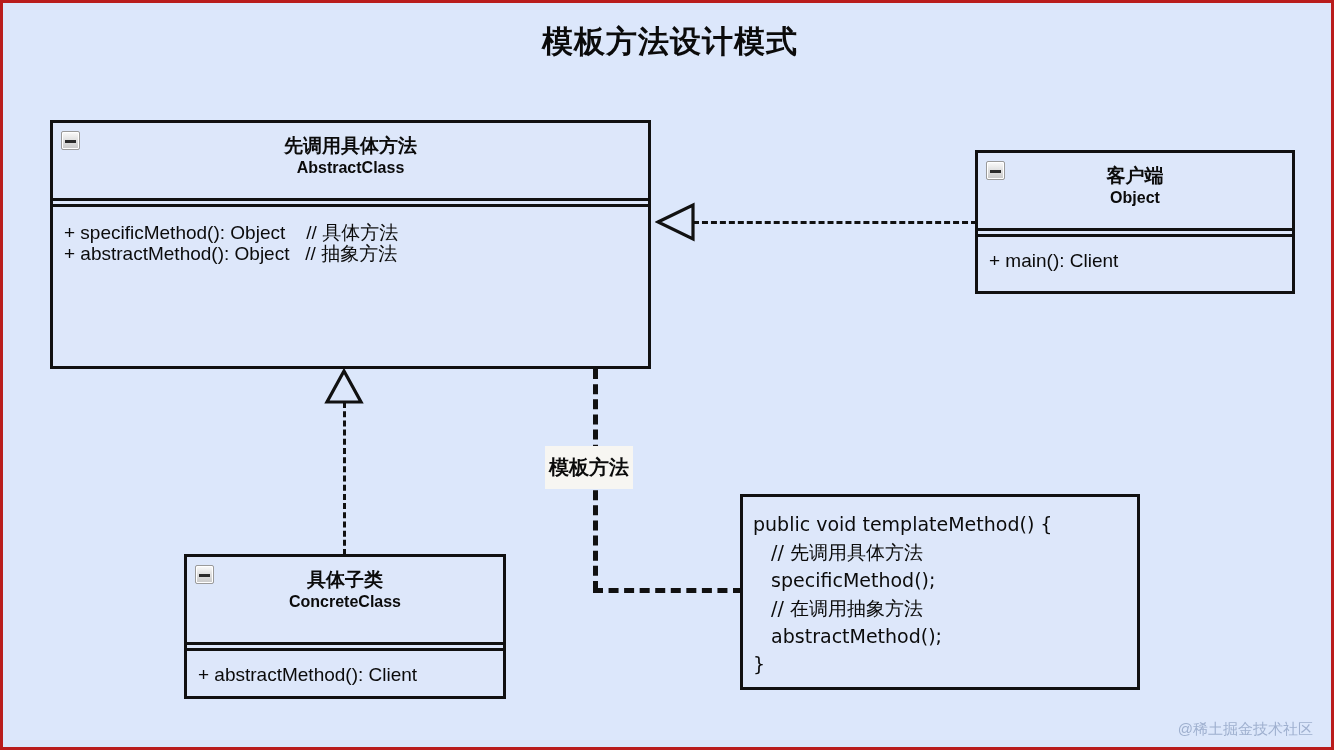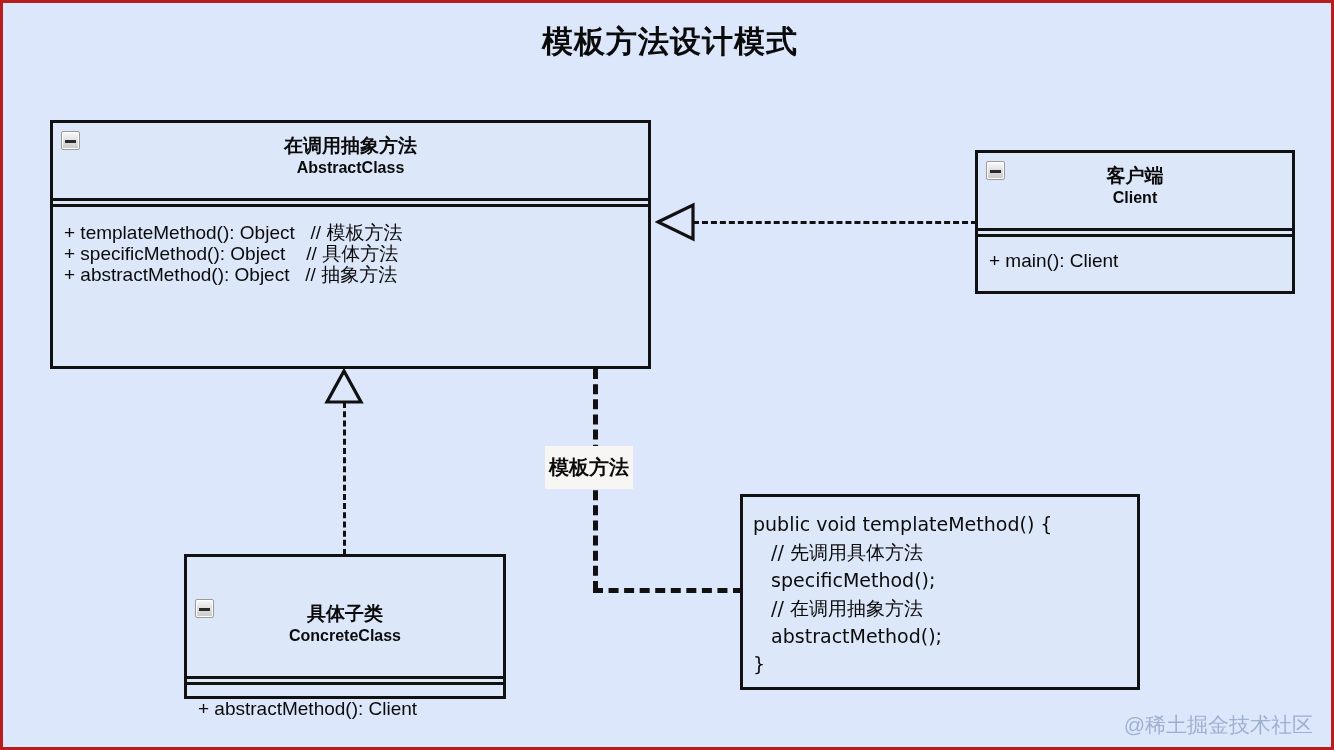--- a/index.html
+++ b/index.html
@@ -100,21 +100,21 @@
   
   #class-abstract { left: 47px; top: 117px; width: 601px; height: 249px; }
   #class-abstract .uml-header { height: 78px; padding-top: 11px; }
   #class-abstract .uml-body { padding-top: 16px; padding-left: 11px; }
 
   #class-client { left: 972px; top: 147px; width: 320px; height: 144px; }
   #class-client .uml-header { height: 78px; padding-top: 11px; }
   #class-client .uml-body { padding-top: 14px; padding-left: 11px; }
 
   #class-concrete { left: 181px; top: 551px; width: 322px; height: 145px; }
-  #class-concrete .uml-header { height: 88px; padding-top: 11px; margin-top: 34px; }
+  #class-concrete .uml-header { height: 88px; padding-top: 11px; }
   #class-concrete .uml-body { padding-top: 14px; padding-left: 11px; }
 
   
   #code-note {
     position: absolute;
     left: 737px;
     top: 491px;
     width: 400px;
     height: 196px;
     background: #dde7fa;
@@ -189,51 +189,50 @@
     font-weight: bold;
     color: #0b0b0b;
     white-space: nowrap;
   }
 
   
   #watermark {
     position: absolute;
     right: 18px;
     bottom: 8px;
-    font-size: 21px;
+    font-size: 15px;
     color: #9fb0cf;
     white-space: nowrap;
   }
 </style>
 </head>
 <body>
 
 <div id="canvas">
 
   <div id="diagram-title">模板方法设计模式</div>
 
   <div class="uml-class" id="class-abstract">
     <div class="uml-header">
       <span class="collapse-icon"></span>
-      <div class="uml-title-cn">在调用抽象方法</div>
+      <div class="uml-title-cn">先调用具体方法</div>
       <div class="uml-title-en">AbstractClass</div>
     </div>
     <div class="uml-sep"></div>
     <div class="uml-body">
-      <div class="uml-member">+ templateMethod(): Object   // 模板方法</div>
       <div class="uml-member">+ specificMethod(): Object    // 具体方法</div>
       <div class="uml-member">+ abstractMethod(): Object   // 抽象方法</div>
     </div>
   </div>
 
   <div class="uml-class" id="class-client">
     <div class="uml-header">
       <span class="collapse-icon"></span>
       <div class="uml-title-cn">客户端</div>
-      <div class="uml-title-en">Client</div>
+      <div class="uml-title-en">Object</div>
     </div>
     <div class="uml-sep"></div>
     <div class="uml-body">
       <div class="uml-member">+ main(): Client</div>
     </div>
   </div>
 
   <div class="uml-class" id="class-concrete">
     <div class="uml-header">
       <span class="collapse-icon"></span>

